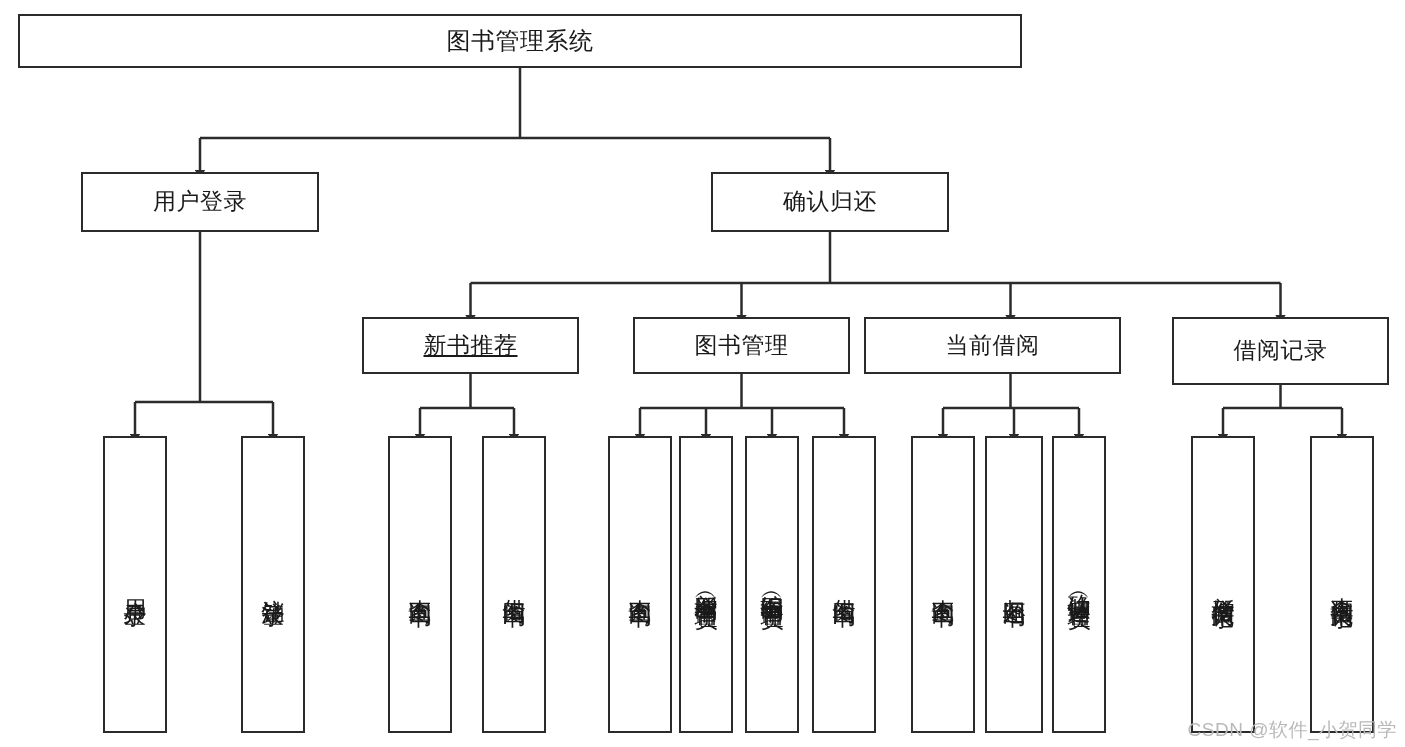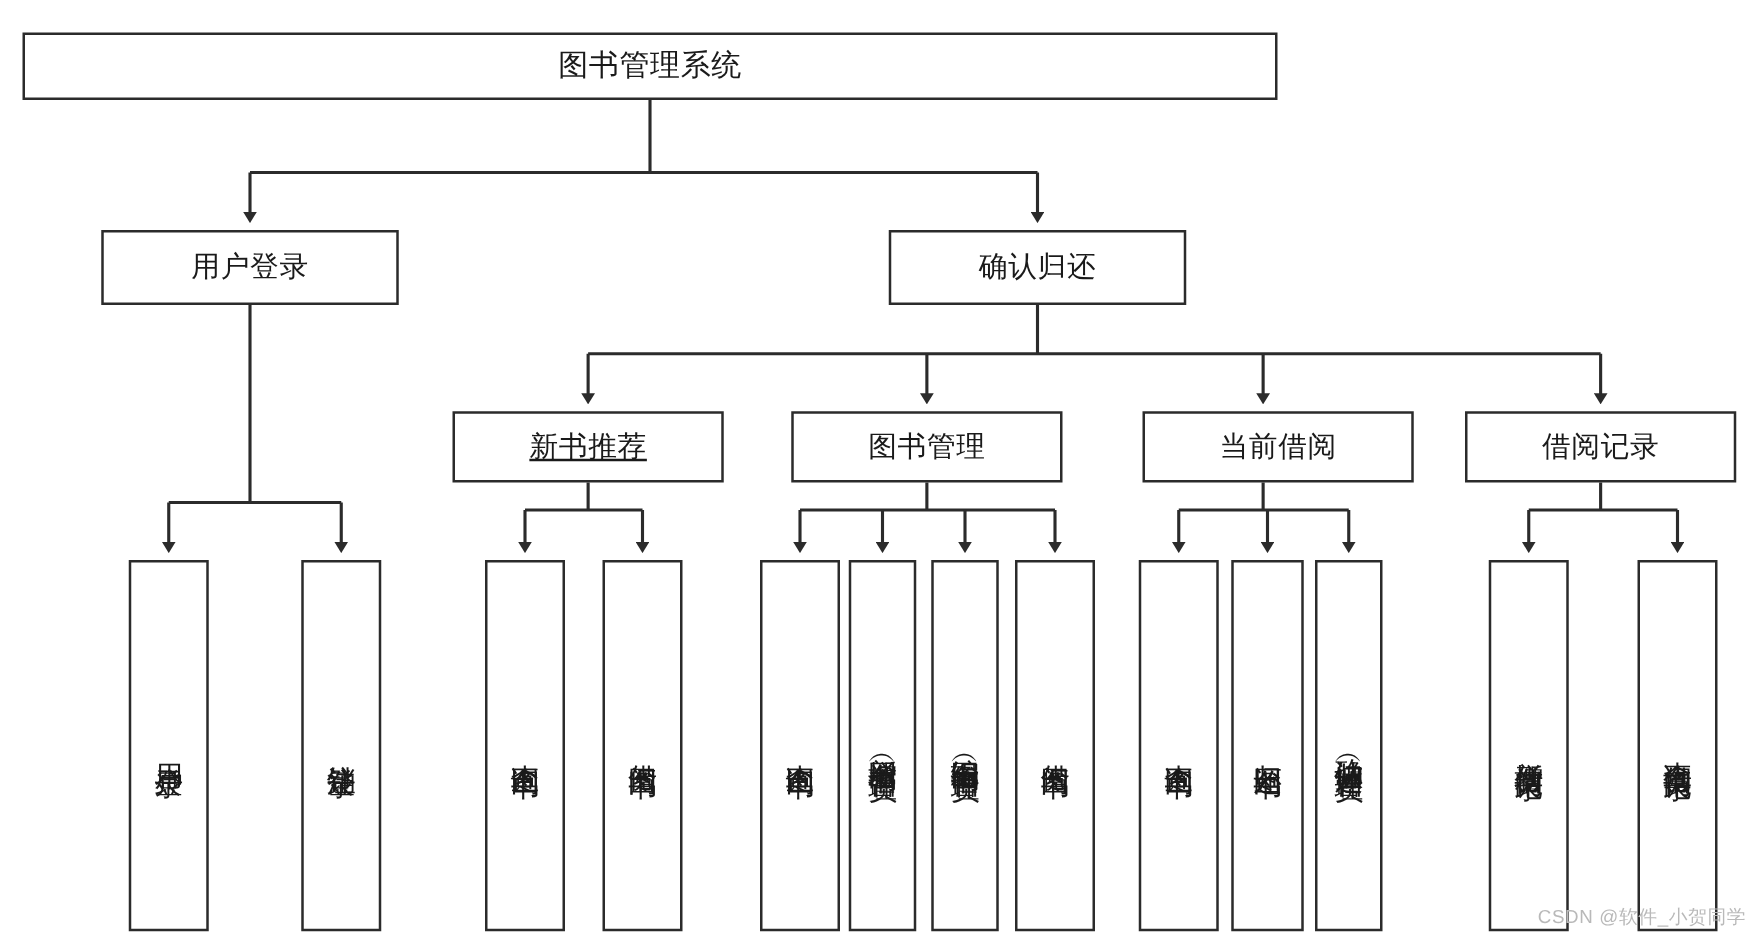--- a/index.html
+++ b/index.html
@@ -30,21 +30,20 @@
     position: absolute;
     box-sizing: border-box;
     background: #ffffff;
     border: 2.5px solid #2b2b2b;
     display: flex;
     align-items: center;
     justify-content: center;
     text-align: center;
     color: #1a1a1a;
     z-index: 2;
-    margin-top: 12px;
   }
   .node-label {
     display: block;
     line-height: 1.12;
     white-space: nowrap;
   }
   
   .node.horiz .node-label {
     font-size: 23px;
     letter-spacing: 0.5px;
@@ -62,21 +61,21 @@
     text-orientation: upright;
     font-size: 23px;
     line-height: 1.0;
     letter-spacing: 2px;
     white-space: nowrap;
   }
   #watermark {
     position: absolute;
     right: 8px;
     bottom: 4px;
-    font-size: 15px;
+    font-size: 19px;
     color: #b9b9b9;
     letter-spacing: 0.5px;
     z-index: 5;
     user-select: none;
     white-space: nowrap;
     text-align: right;
   }
 </style>
 </head>
 <body>
@@ -135,24 +134,24 @@
       </div>
       <div class="node horiz" style="left: 711px; top: 172px; width: 238px; height: 60px;">
         <span class="node-label">确认归还</span>
       </div>
       <div class="node horiz" style="left: 362px; top: 317px; width: 217px; height: 57px; text-decoration: underline;">
         <span class="node-label">新书推荐</span>
       </div>
       <div class="node horiz" style="left: 633px; top: 317px; width: 217px; height: 57px;">
         <span class="node-label">图书管理</span>
       </div>
-      <div class="node horiz" style="left: 914px; top: 317px; width: 217px; height: 57px;">
+      <div class="node horiz" style="left: 864px; top: 317px; width: 257px; height: 57px;">
         <span class="node-label">当前借阅</span>
       </div>
-      <div class="node horiz" style="left: 1172px; top: 317px; width: 217px; height: 57px;">
+      <div class="node horiz" style="left: 1172px; top: 317px; width: 217px; height: 68px;">
         <span class="node-label">借阅记录</span>
       </div>
       <div class="node vert" style="left: 103px; top: 436px; width: 64px; height: 297px;">
         <span class="node-label">用户登录</span>
       </div>
       <div class="node vert" style="left: 241px; top: 436px; width: 64px; height: 297px;">
         <span class="node-label">注销登录</span>
       </div>
       <div class="node vert" style="left: 388px; top: 436px; width: 64px; height: 297px;">
         <span class="node-label">查询图书</span>

